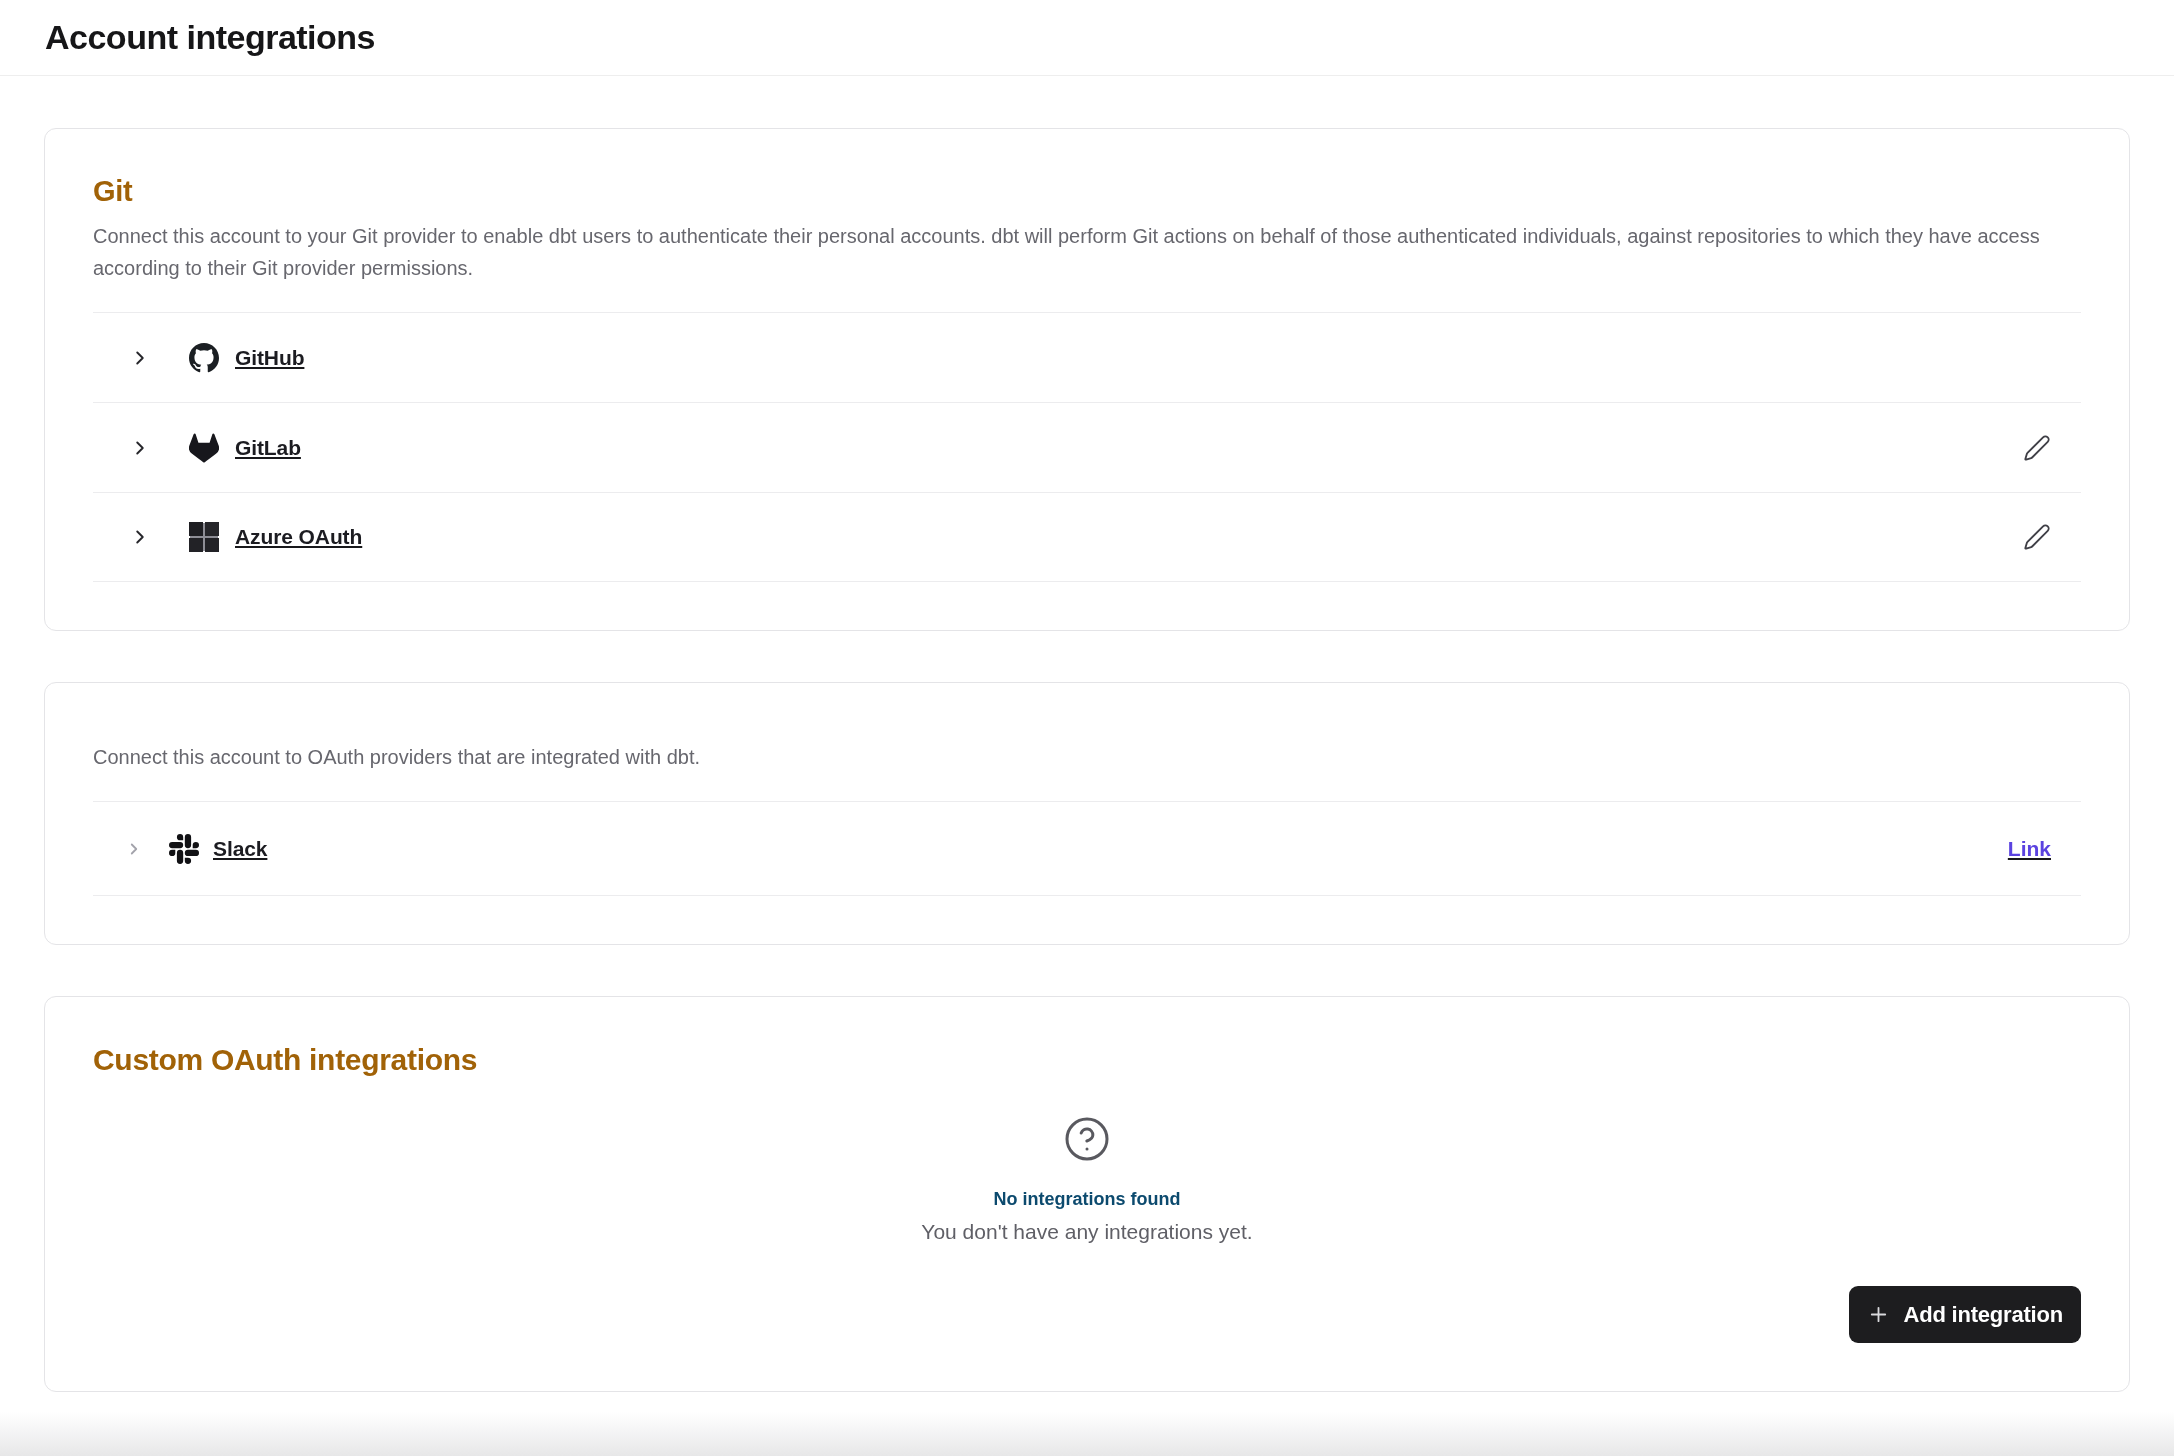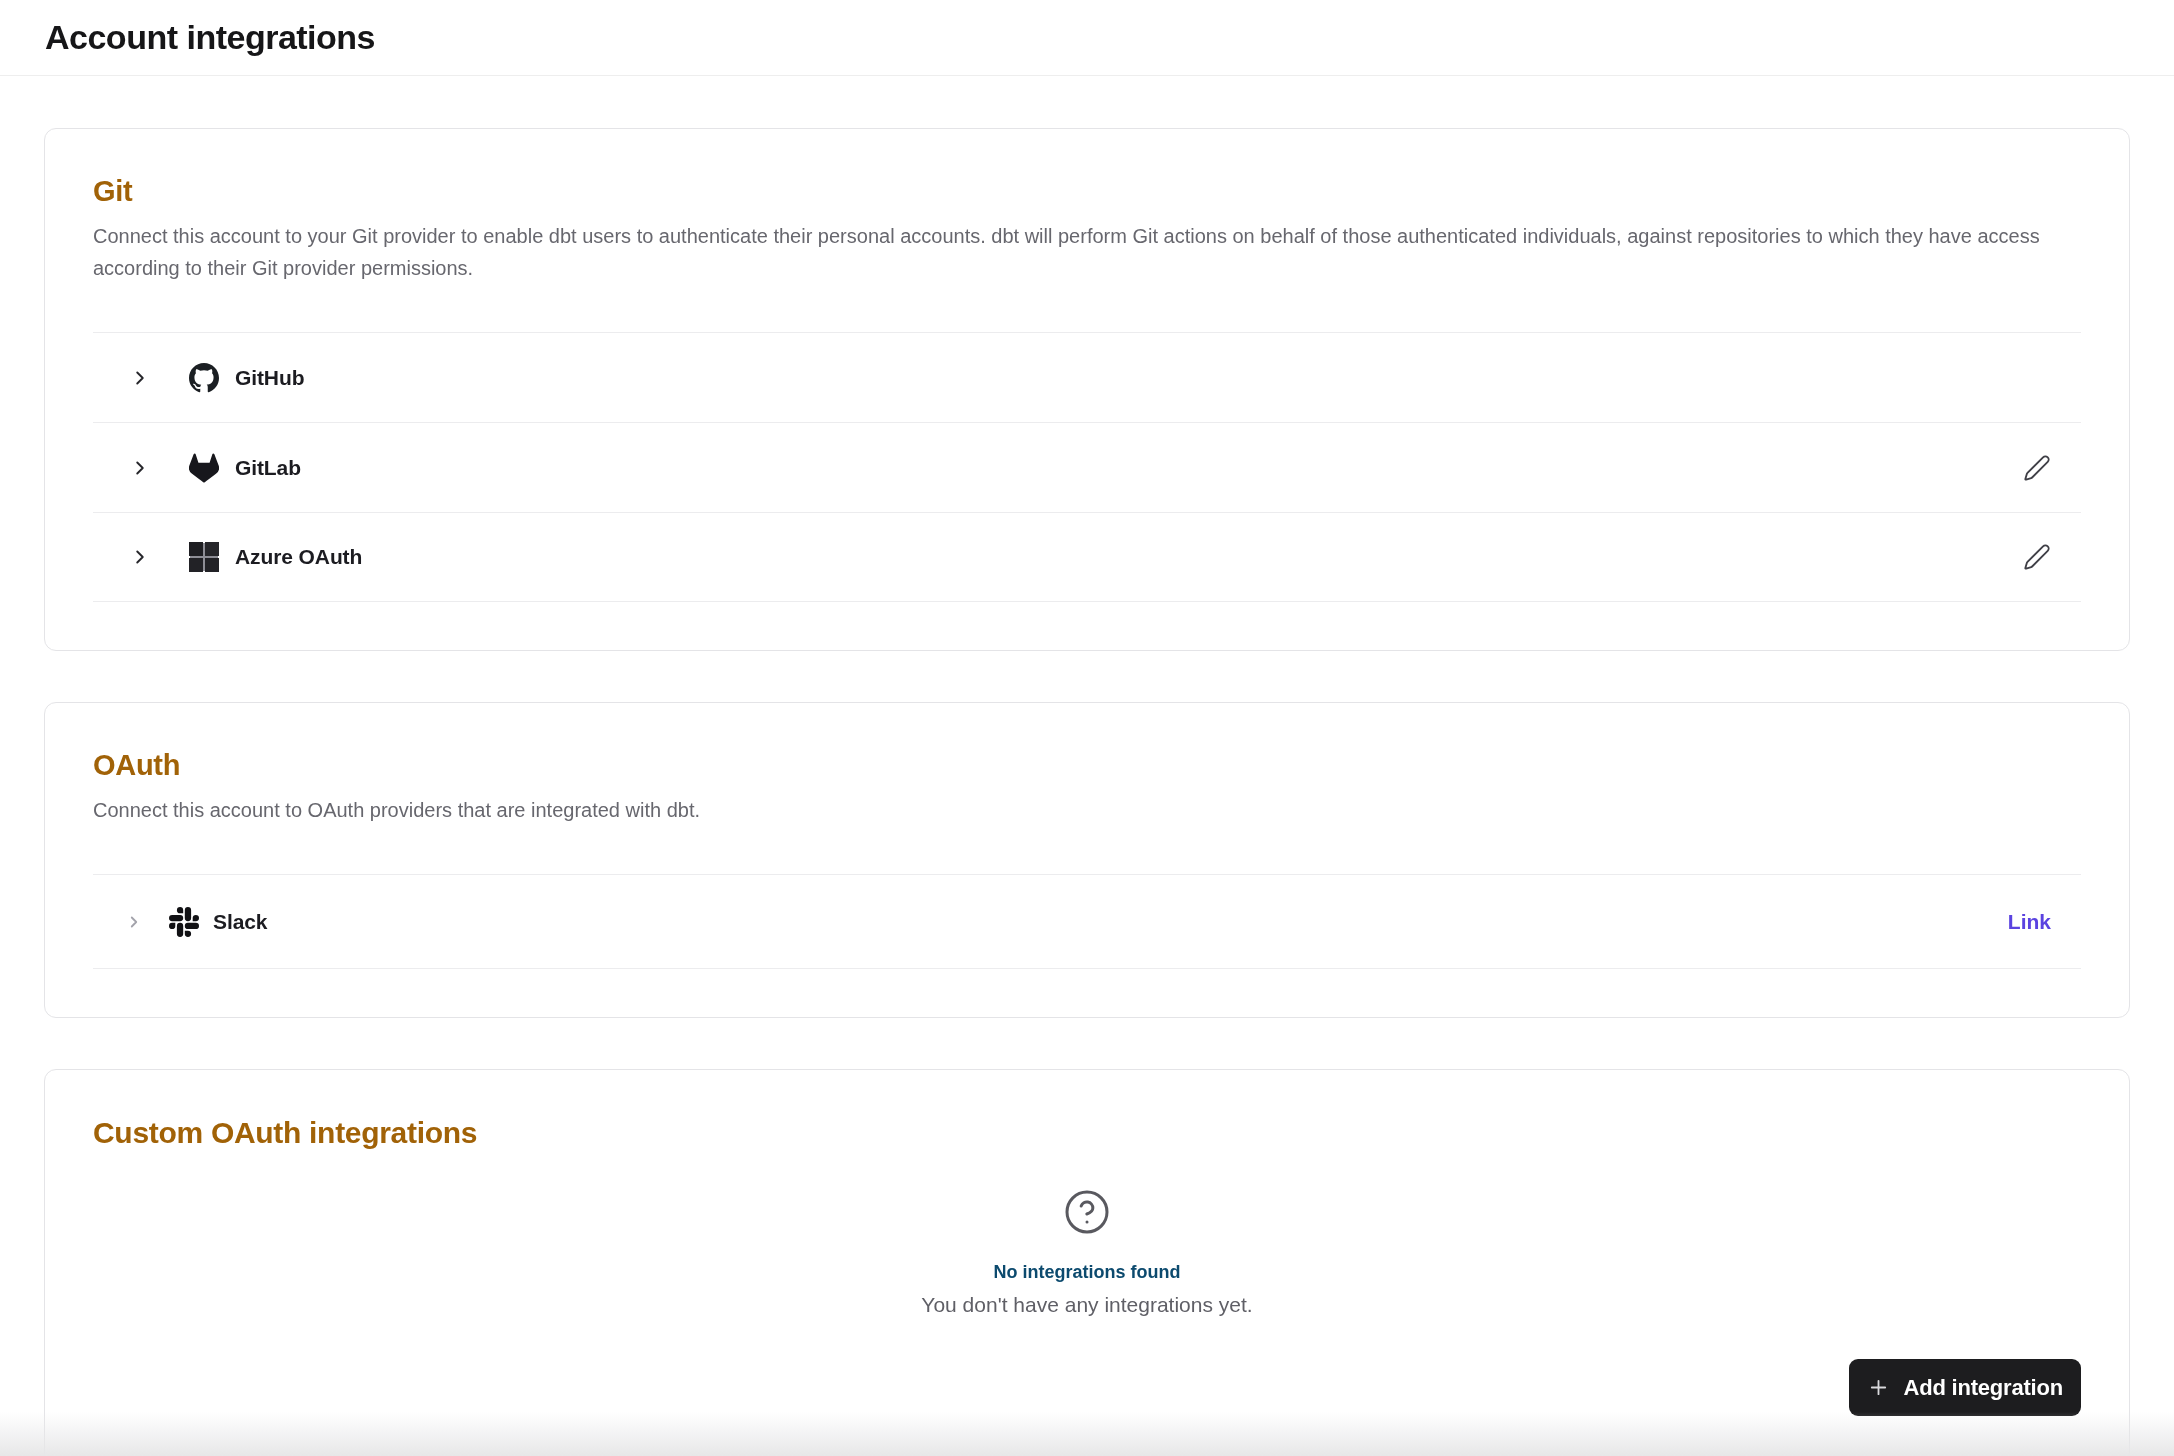--- a/index.html
+++ b/index.html
@@ -31,21 +31,21 @@
     padding:46px 48px 48px;
   }
   .card + .card { margin-top:51px; }
   .card-title {
     margin:0; font-size:29px; font-weight:700; letter-spacing:-0.3px; color:#a16207;
   }
   .card-desc {
     margin:12px 0 0; font-size:20px; line-height:32px; color:#67676e;
   }
   
-  .provider-list { margin-top:48px; }
+  .provider-list { margin-top:28px;text-decoration:underline; }
   .provider-row {
     display:flex; align-items:center;
     height:90px;
     border-top:1px solid #ececee;
     padding:0 30px 0 36px;
   }
   .provider-row:last-child { border-bottom:1px solid #ececee; }
   .chev { width:22px; height:22px; color:#26262b; margin-right:38px; flex:none; cursor:pointer; }
   .chev svg { width:100%; height:100%; display:block; }
   .picon { width:30px; height:30px; margin-right:16px; flex:none; }
@@ -158,21 +158,20 @@
           <svg viewBox="0 0 24 24" fill="none" stroke="currentColor" stroke-width="1.6" stroke-linecap="round" stroke-linejoin="round">
               <path d="M21.174 6.812a1 1 0 0 0-3.986-3.987L3.842 16.174a2 2 0 0 0-.5.83l-1.321 4.352a.5.5 0 0 0 .623.622l4.353-1.32a2 2 0 0 0 .83-.497z"></path>
             </svg>
         </button>
       </div>
 
     </div>
   </section>
 
   <section class="card">
-    <h2 class="card-title">OAuth</h2>
     <p class="card-desc">Connect this account to OAuth providers that are integrated with dbt.</p>
 
     <div class="provider-list">
 
       <div class="provider-row oauth-row">
         <span class="chev">
           <svg viewBox="0 0 24 24" fill="none" stroke="currentColor" stroke-width="2.4" stroke-linecap="round" stroke-linejoin="round">
               <path d="m9 18 6-6-6-6"></path>
             </svg>
         </span>

